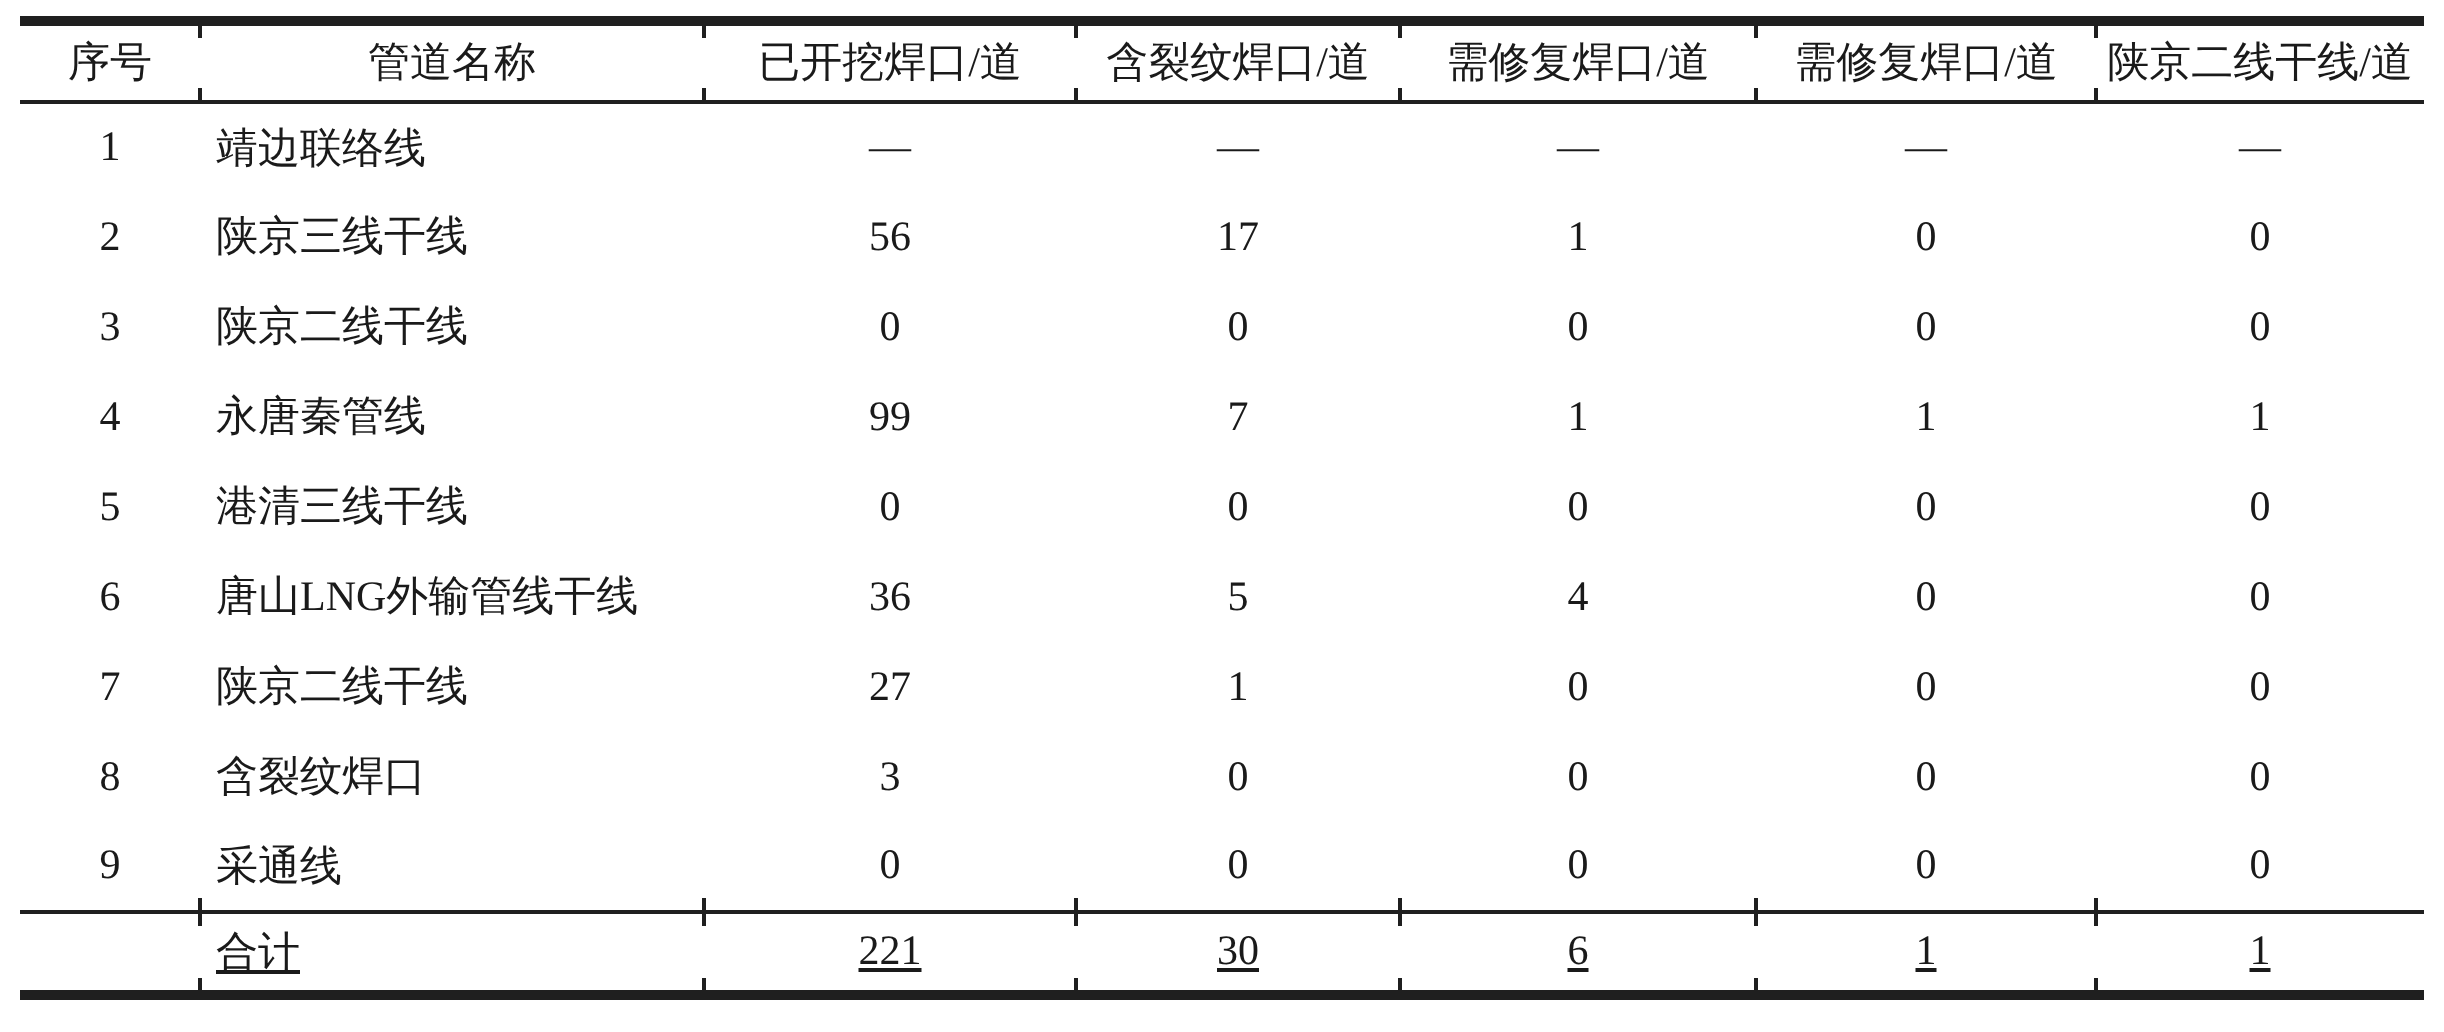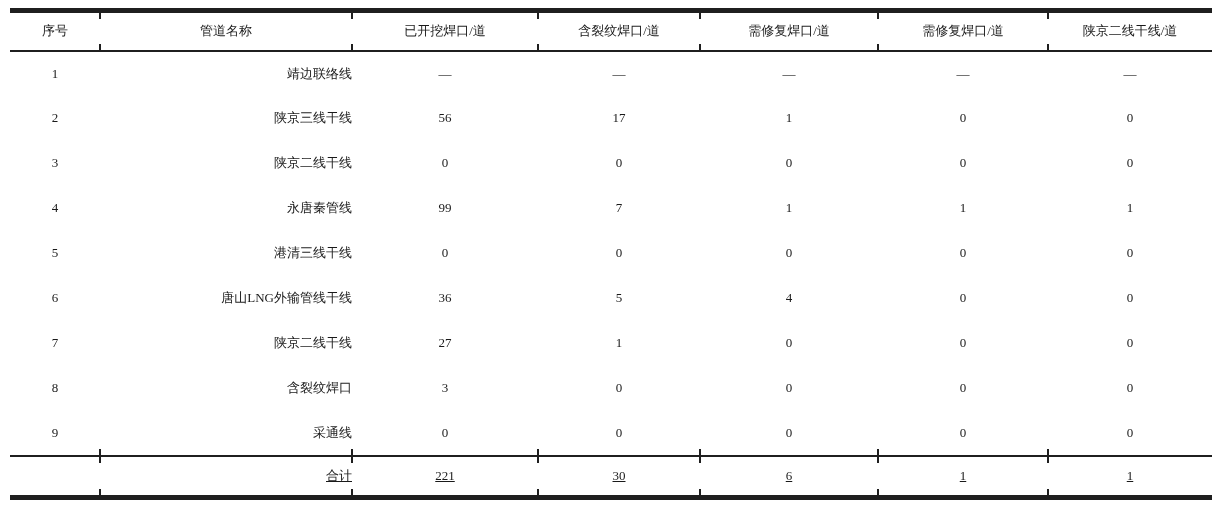--- a/index.html
+++ b/index.html
@@ -16,21 +16,21 @@
   .table-wrap {
     margin: 8px 10px 0 10px;
   }
 
   table.report {
     width: 1202px;
     border-collapse: collapse;
     table-layout: fixed;
     border-top: 5px solid #1f1f1f;
     border-bottom: 5px solid #1f1f1f;
-    font-size: 13px;
+    font-size: 21px;
   }
 
   col.col-1 { width: 90px;  }
   col.col-2 { width: 252px; }
   col.col-3 { width: 186px; }
   col.col-4 { width: 162px; }
   col.col-5 { width: 178px; }
   col.col-6 { width: 170px; }
   col.col-7 { width: 164px; }
 
@@ -40,21 +40,21 @@
     font-weight: normal;
     vertical-align: middle;
     white-space: nowrap;
   }
 
   thead tr { height: 40px; border-bottom: 2px solid #1f1f1f; }
   tbody tr { height: 45px; }
   tfoot tr { height: 42px; border-top: 2px solid #1f1f1f; text-decoration: underline; }
 
   .c-center { text-align: center; }
-  .c-name   { text-align: right; padding-left: 8px; }
+  .c-name   { text-align: left; padding-left: 8px; }
 
   
   thead th:not(:first-child)::before,
   tfoot td:not(:first-child)::before {
     content: "";
     position: absolute;
     left: -1px;
     top: 0;
     width: 2px;
     height: 6px;

